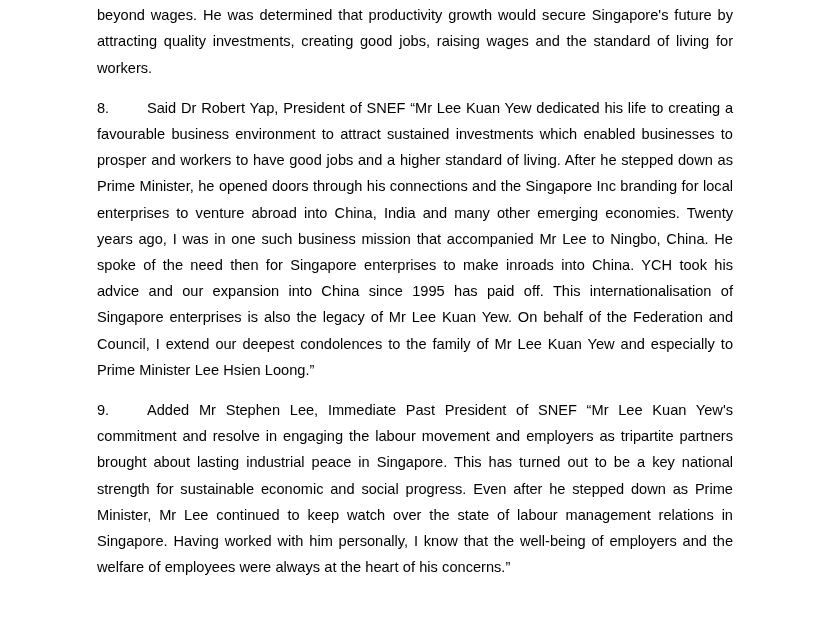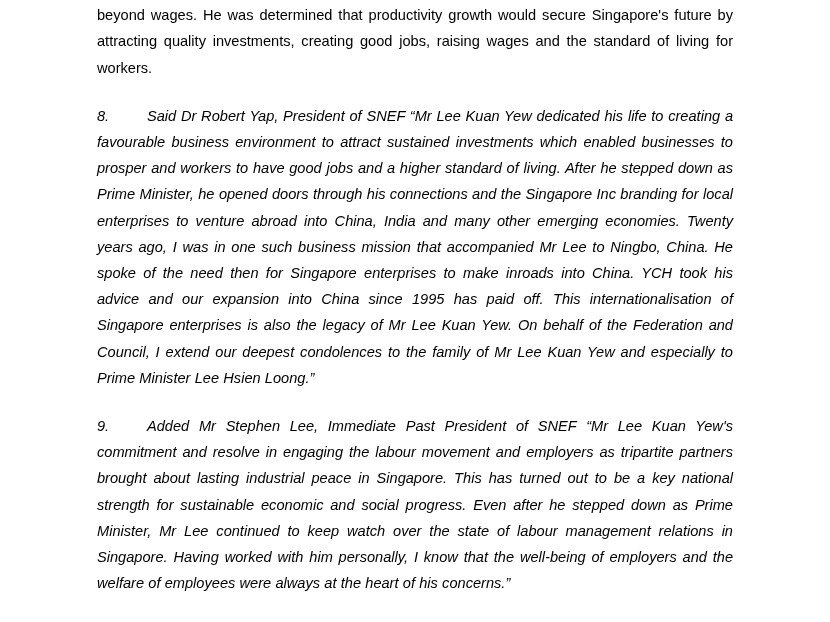--- a/index.html
+++ b/index.html
@@ -30,22 +30,21 @@
     margin: 0 0 0 0;
     color: #000000;
     font-size: 14.6px;
     line-height: 26.2px;
     text-align: justify;
     text-justify: inter-word;
     letter-spacing: 0.0px;
     word-spacing: 0.2px;
   }
   p.para + p.para {
-    margin-top: 22px;
-    font-style: italic;
+    margin-top: 14px;
   }
   .para .num {
     display: inline-block;
     min-width: 50px;
   }
   
   p.para {
     hyphens: none;
   }
 </style>

